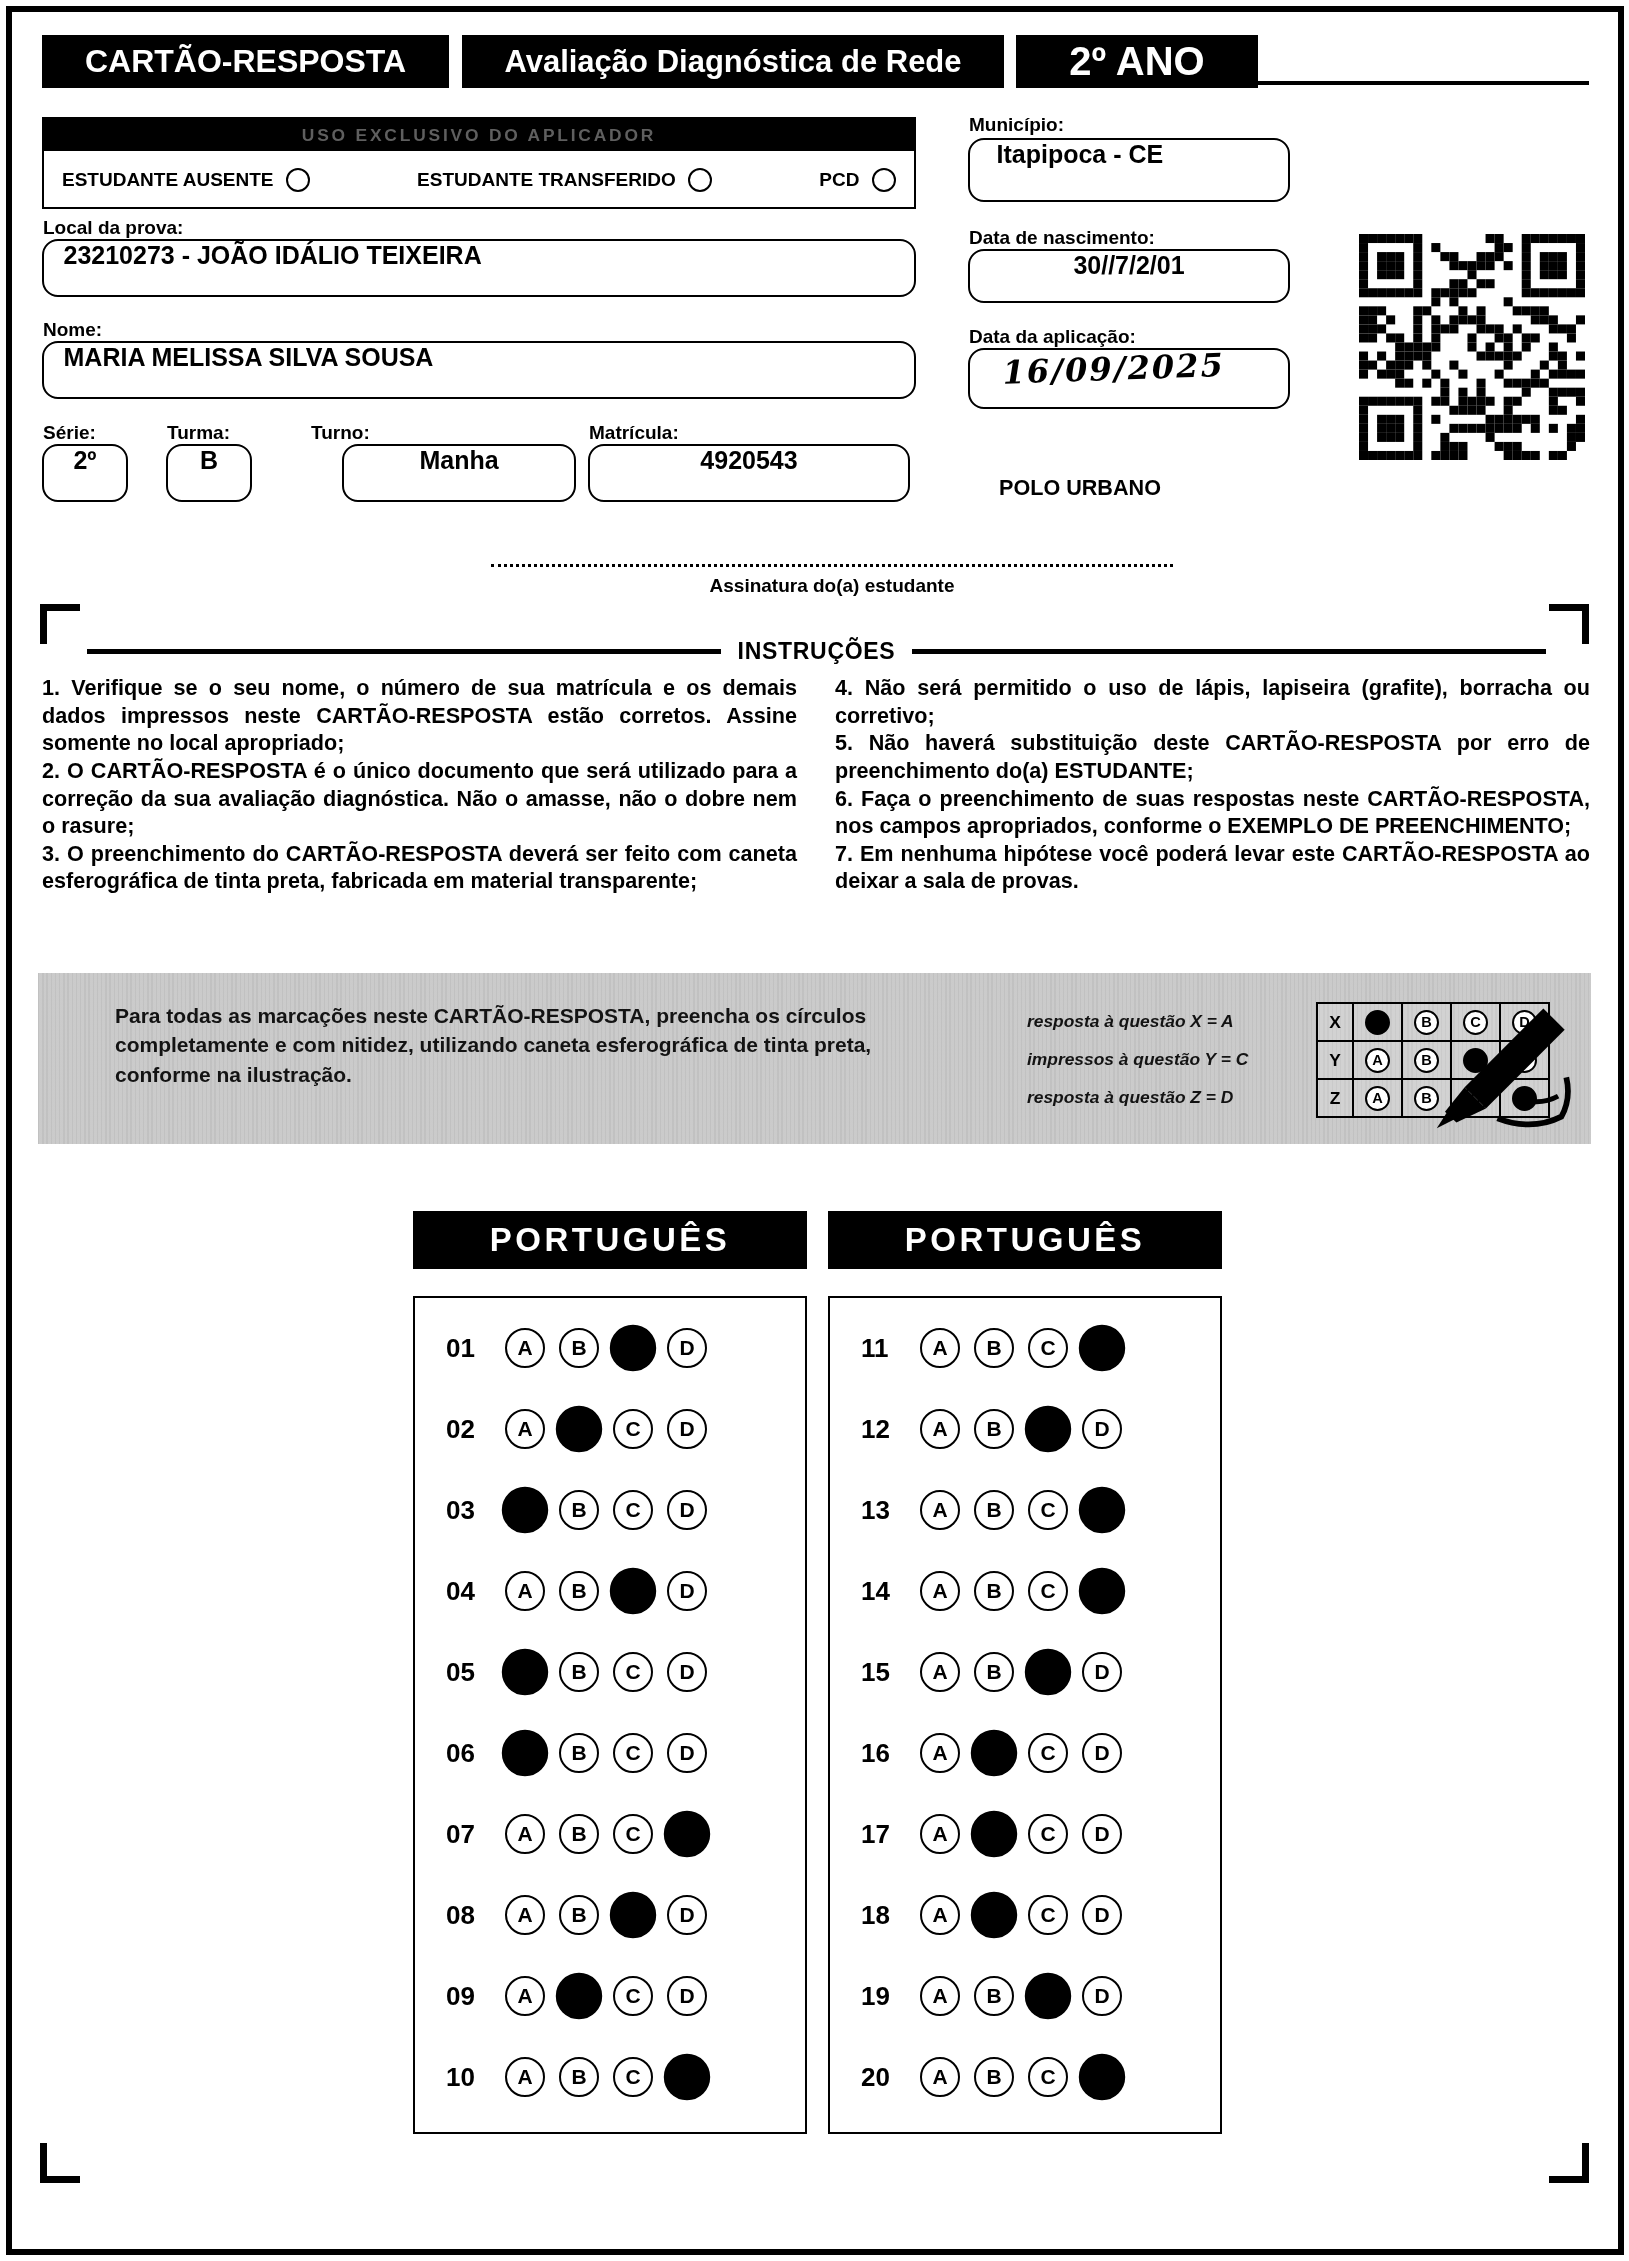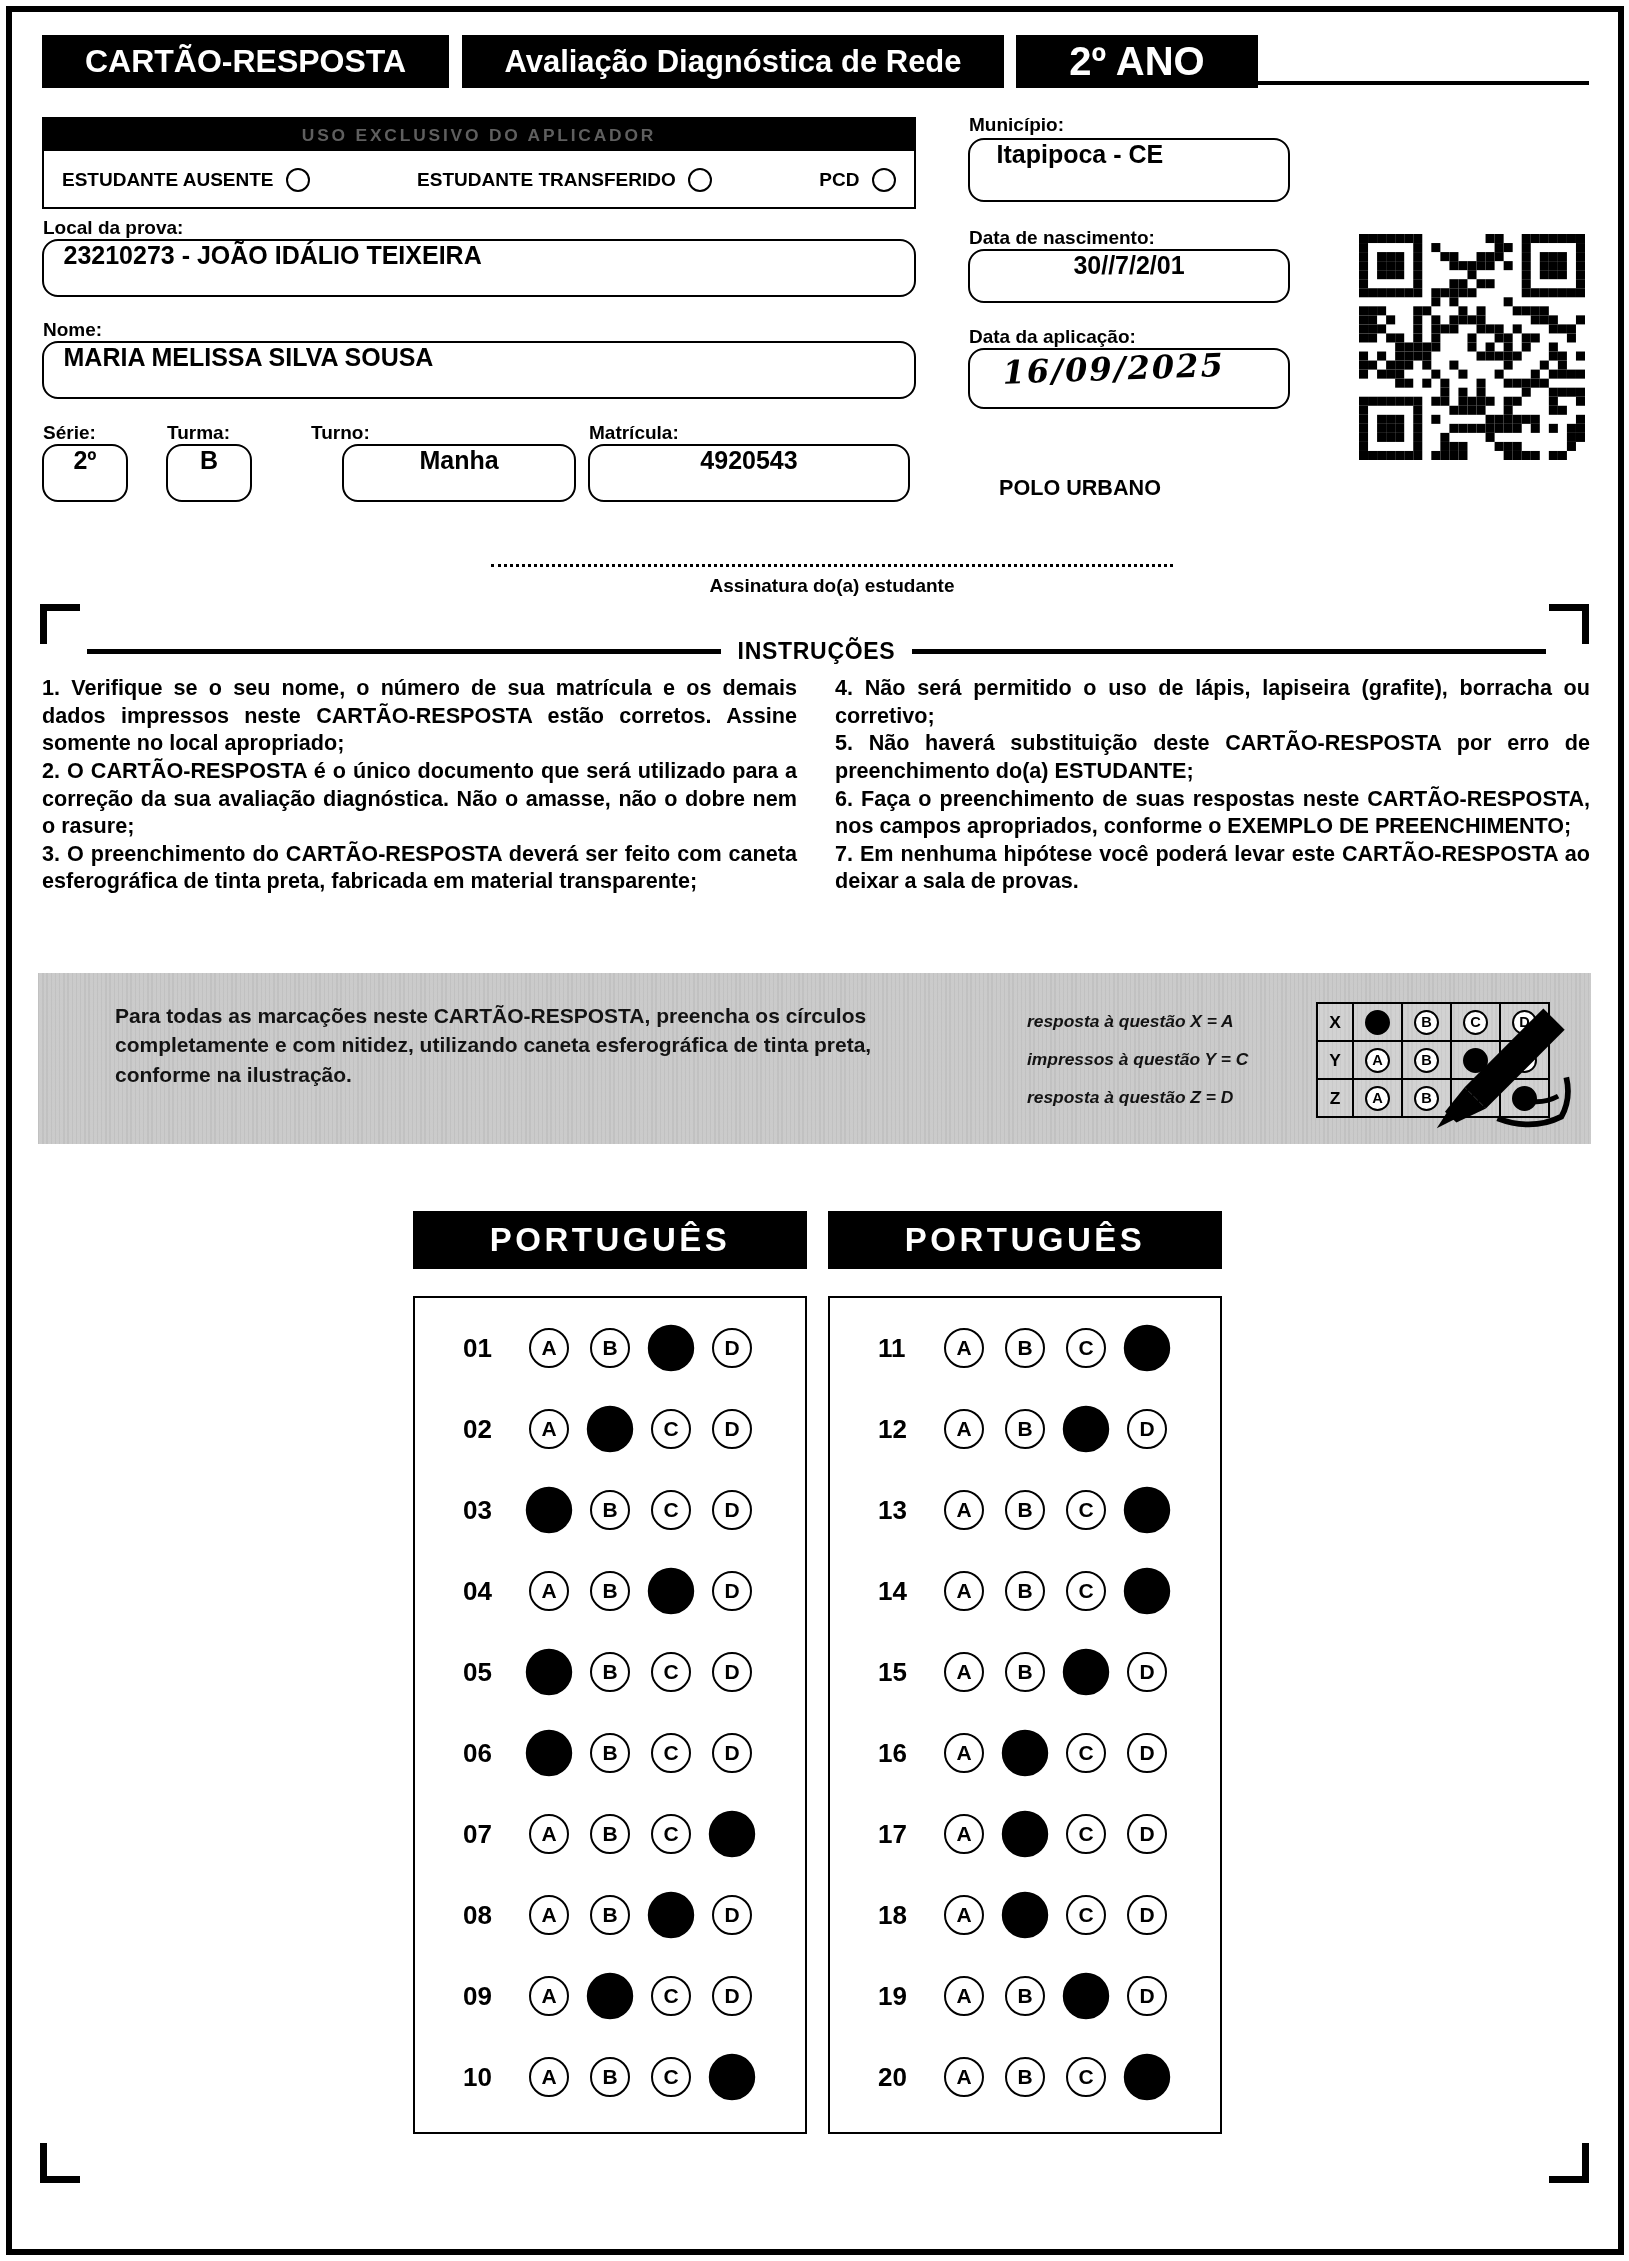--- a/index.html
+++ b/index.html
@@ -77,21 +77,21 @@
   .pen-illu { position:absolute; left:1384px; top:1.4px; width:164px; height:164px; }
 
   
   .subj-head { position:absolute; top:1211px; width:394px; height:58px; background:#000; color:#fff;
                display:flex; align-items:center; justify-content:center; font-size:33px; font-weight:bold; letter-spacing:3.5px; }
   .subj-head.s0 { left:413px; }
   .subj-head.s1 { left:828px; }
   .ans-box { position:absolute; top:1296px; width:394px; height:838px; border:2.8px solid #000; padding-top:9.7px; background:#fff; }
   .ans-box.g0 { left:413px; }
   .ans-box.g1 { left:828px; }
-  .ans-row { display:flex; align-items:center; height:81px; padding-left:48px;gap:7px; }
+  .ans-row { display:flex; align-items:center; height:81px; padding-left:31px; }
   .qnum { width:52px; font-size:26px; font-weight:bold; }
   .bcell { width:54px; display:flex; justify-content:center; }
   .bubble { width:40px; height:40px; border:2.8px solid #000; border-radius:50%; background:#fff;
             display:flex; align-items:center; justify-content:center; font-size:21px; font-weight:bold; cursor:pointer; }
   .bubble.filled { background:#000; border-color:#000; transform:scale(1.16); }
 </style>
 </head>
 <body>
 
 <div class="page">

